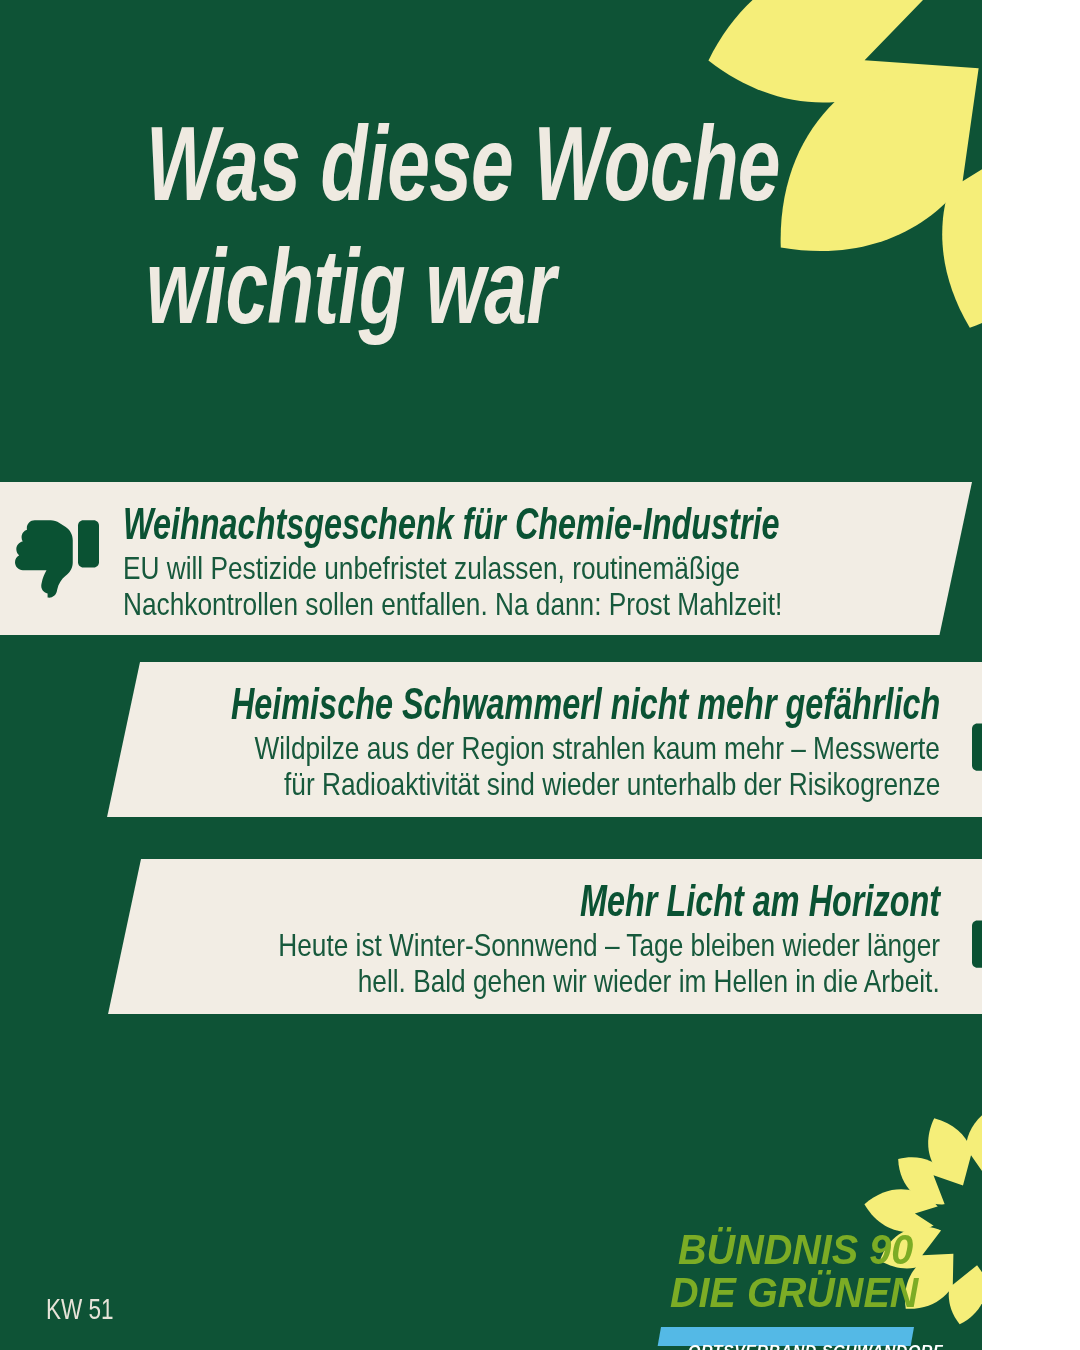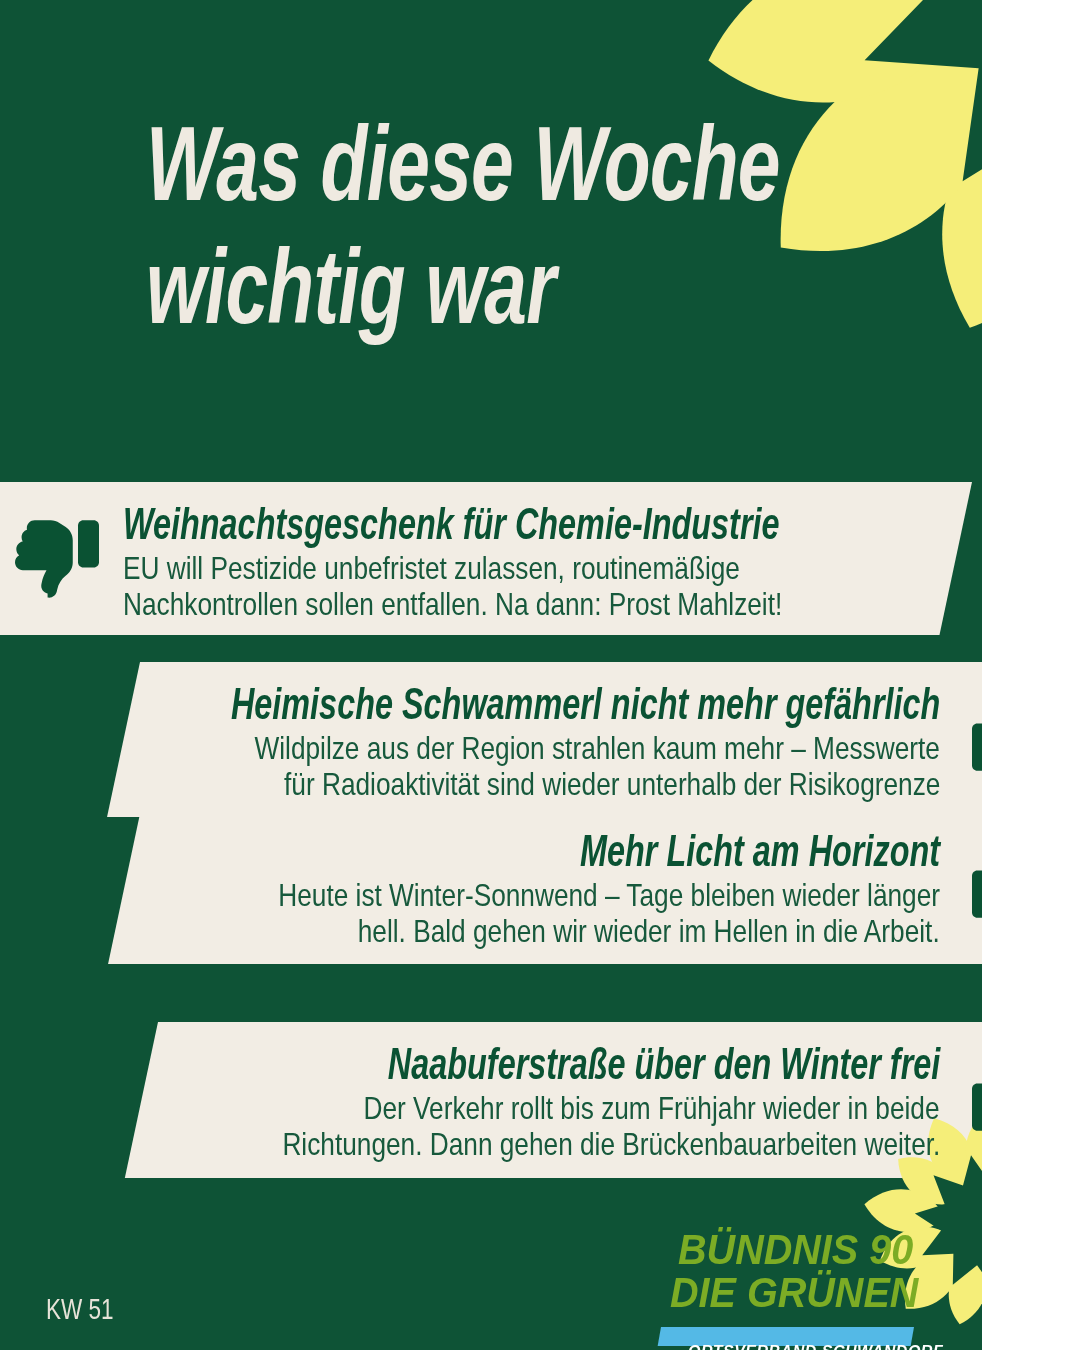--- a/index.html
+++ b/index.html
@@ -105,39 +105,30 @@
   <section class="card" style="top:662px;height:155px">
     <div class="card-bg" style="left:140px;width:1100px"></div>
     <svg class="thumb" style="left:972px;top:30px" viewBox="0 0 512 512">
         <use href="#thumb-up"></use>
       </svg>
     <h2 class="headline ar">Heimische Schwammerl nicht mehr gefährlich</h2>
     <p class="bodyline ar" style="top:68px">Wildpilze aus der Region strahlen kaum mehr – Messwerte</p>
     <p class="bodyline ar" style="top:104px">für Radioaktivität sind wieder unterhalb der Risikogrenze</p>
   </section>
 
-  <section class="card" style="top:809px;height:155px">
+  <section class="card" style="top:859px;height:155px">
     <div class="card-bg" style="left:141px;width:1100px"></div>
     <svg class="thumb" style="left:972px;top:30px" viewBox="0 0 512 512">
         <use href="#thumb-up"></use>
       </svg>
     <h2 class="headline ar">Mehr Licht am Horizont</h2>
     <p class="bodyline ar" style="top:68px">Heute ist Winter-Sonnwend – Tage bleiben wieder länger</p>
     <p class="bodyline ar" style="top:104px">hell. Bald gehen wir wieder im Hellen in die Arbeit.</p>
   </section>
 
-  <section class="card" style="top:1022px;height:156px">
-    <div class="card-bg" style="left:158px;width:1100px"></div>
-    <svg class="thumb" style="left:972px;top:30px" viewBox="0 0 512 512">
-        <use href="#thumb-up"></use>
-      </svg>
-    <h2 class="headline ar">Naabuferstraße über den Winter frei</h2>
-    <p class="bodyline ar" style="top:68px">Der Verkehr rollt bis zum Frühjahr wieder in beide</p>
-    <p class="bodyline ar" style="top:104px">Richtungen. Dann gehen die Brückenbauarbeiten weiter.</p>
-  </section>
 
   <svg class="flower flower-logo" viewBox="-160 -160 320 320">
       <use href="#sunflower" transform="rotate(8)"></use>
     </svg>
 
   <p class="logo-line" style="left:678px;top:1228px">BÜNDNIS 90</p>
   <p class="logo-line" style="left:670px;top:1271px">DIE GRÜNEN</p>
   <div class="banner-bg"></div>
   <p class="banner-label">ORTSVERBAND SCHWANDORF</p>
 

